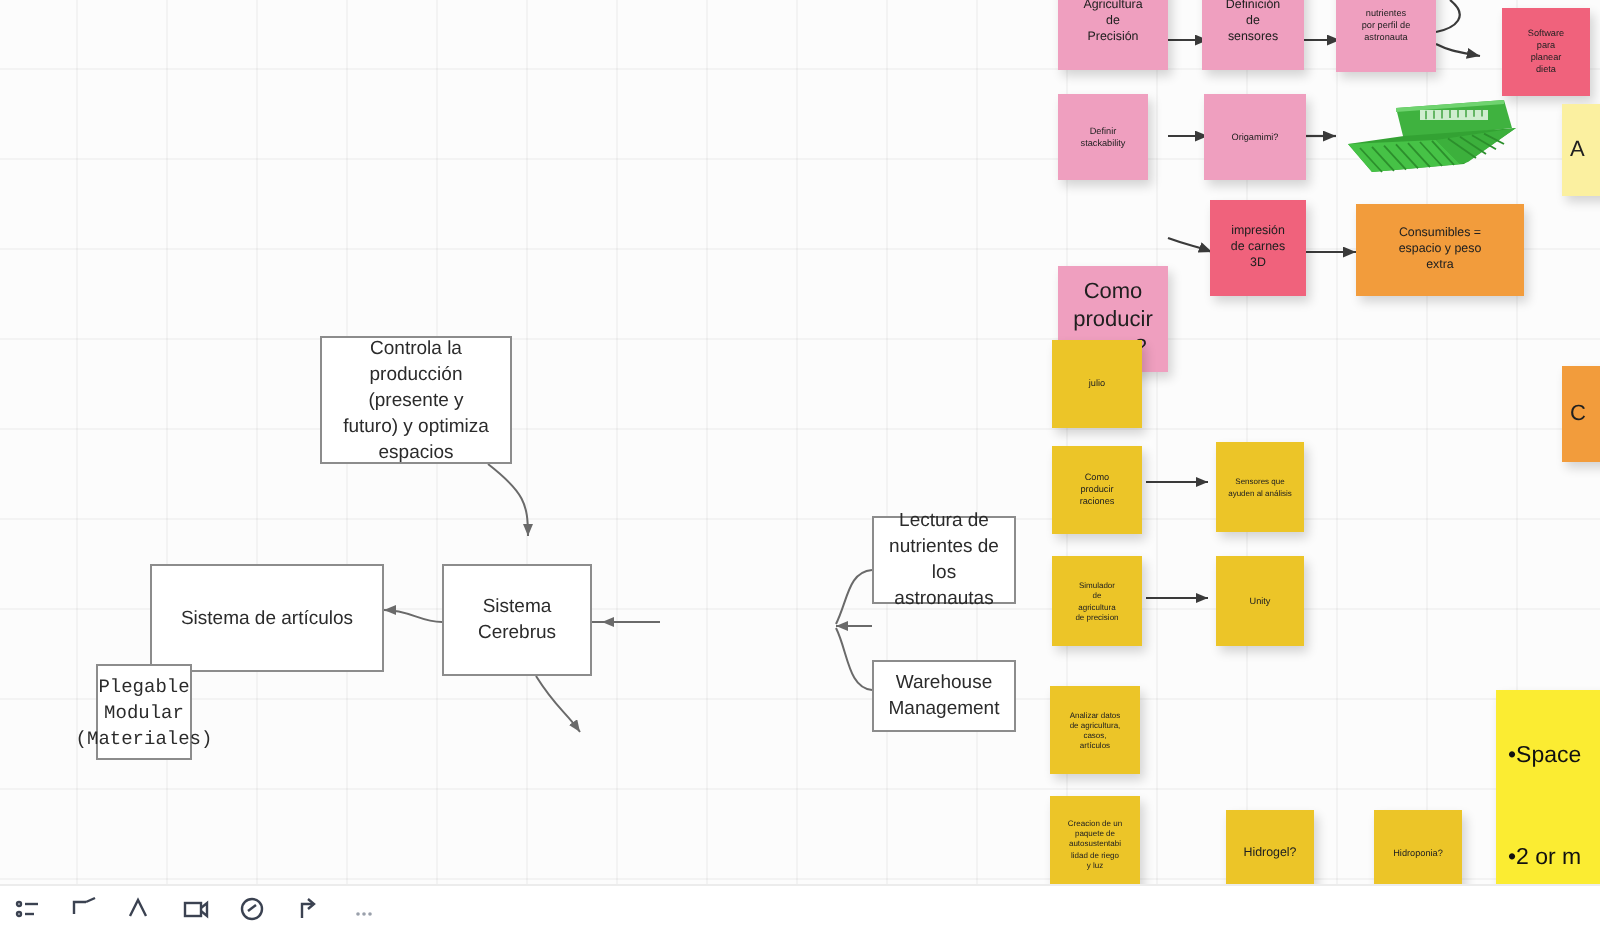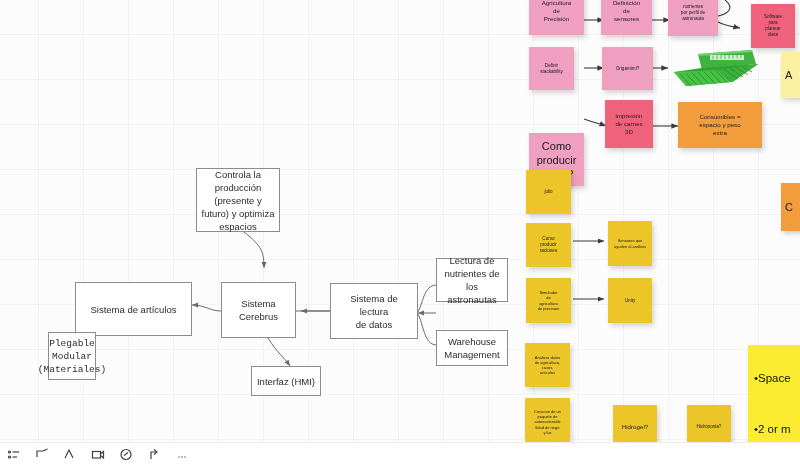--- a/index.html
+++ b/index.html
@@ -129,38 +129,35 @@
     <path d="M584,68 L604,68" stroke="#3a3a3a" fill="none" stroke-width="1.1" marker-end="url(#ah)"></path>
     <path d="M652,68 L668,68" stroke="#3a3a3a" fill="none" stroke-width="1.1" marker-end="url(#ah)"></path>
 
     <path d="M584,119 C595,123 598,123 606,126" stroke="#3a3a3a" fill="none" stroke-width="1.1" marker-end="url(#ah)"></path>
     <path d="M653,126 L678,126" stroke="#3a3a3a" fill="none" stroke-width="1.1" marker-end="url(#ah)"></path>
 
     <path d="M573,241 L604,241" stroke="#3a3a3a" fill="none" stroke-width="1" marker-end="url(#ah)"></path>
     <path d="M573,299 L604,299" stroke="#3a3a3a" fill="none" stroke-width="1" marker-end="url(#ah)"></path>
   </svg>
 
-  <div class="node" style="left:160px; top:168px; width:84px; height:64px;margin-left:36px;">Controla la
+  <div class="node" style="left:160px; top:168px; width:96px; height:64px;">Controla la
 producción
 (presente y
 futuro) y optimiza
 espacios</div>
 
   <div class="node" style="left:75px; top:282px; width:117px; height:54px;">Sistema de artículos</div>
 
   <div class="node" style="left:48px; top:332px; width:48px; height:48px;font-family:Liberation Mono, monospace;">Plegable
 Modular
 (Materiales)</div>
 
   <div class="node" style="left:221px; top:282px; width:75px; height:56px;">Sistema Cerebrus</div>
 
-  <div class="node" style="left:251px; top:366px; width:70px; height:30px;">Interfaz (HMI)</div>
-
-  <div class="node" style="left:330px; top:283px; width:88px; height:56px;">Sistema de lectura
-de datos</div>
+
 
   <div class="node" style="left:436px; top:258px; width:72px; height:44px;">Lectura de
 nutrientes de los
 astronautas</div>
 
   <div class="node" style="left:436px; top:330px; width:72px; height:36px;">Warehouse
 Management</div>
 
   <div class="note pink med" style="left:529px; top:-14px; width:55px; height:49px;">Agricultura
 de

